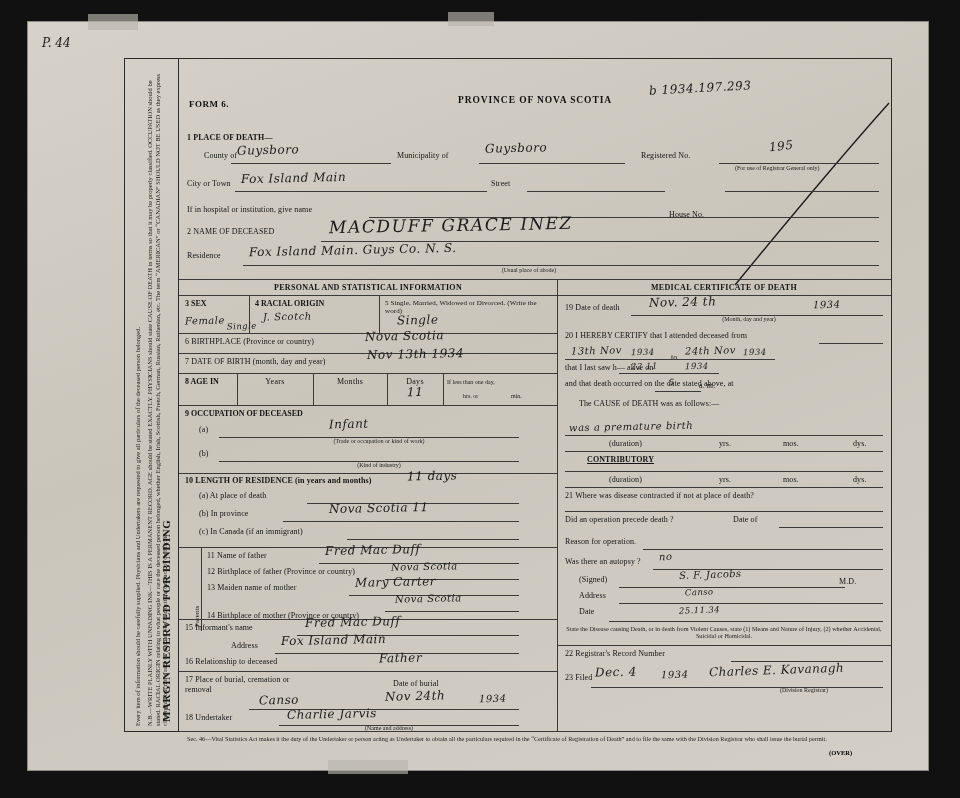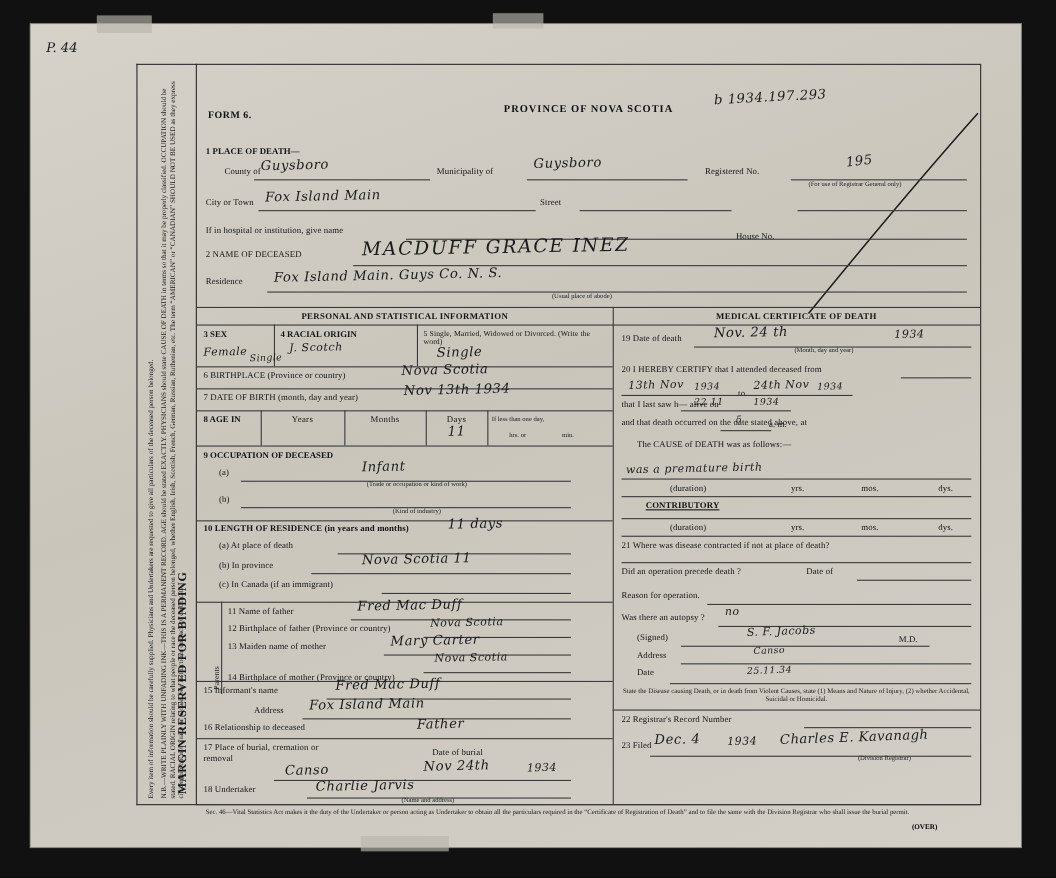--- a/index.html
+++ b/index.html
@@ -262,21 +262,21 @@
       <div class="lbl" style="left:386px;top:456px;">Did an operation precede death ?</div>
       <div class="lbl" style="left:554px;top:456px;">Date of</div>
       <div class="rule" style="left:600px;top:468px;width:104px;"></div>
       <div class="lbl" style="left:386px;top:478px;">Reason for operation.</div>
       <div class="rule" style="left:464px;top:490px;width:240px;"></div>
       <div class="lbl" style="left:386px;top:498px;">Was there an autopsy ?</div>
       <div class="hw hws" style="left:480px;top:492px;">no</div>
       <div class="rule" style="left:474px;top:510px;width:230px;"></div>
       <div class="lbl" style="left:400px;top:516px;">(Signed)</div>
       <div class="hw2 hws" style="left:500px;top:510px;">S. F. Jacobs</div>
-      <div class="lbl" style="left:638px;top:518px;">M.D.</div>
+      <div class="lbl" style="left:660px;top:518px;">M.D.</div>
       <div class="rule" style="left:440px;top:528px;width:226px;"></div>
       <div class="lbl" style="left:400px;top:532px;">Address</div>
       <div class="hw2 hwxs" style="left:506px;top:528px;">Canso</div>
       <div class="rule" style="left:440px;top:544px;width:264px;"></div>
       <div class="lbl" style="left:400px;top:548px;">Date</div>
       <div class="hw2 hwxs" style="left:500px;top:546px;">25.11.34</div>
       <div class="rule" style="left:430px;top:562px;width:274px;"></div>
 
       <div class="footnote" style="left:386px;top:566px;width:318px;text-align:center;">State the Disease causing Death, or in death from Violent Causes, state (1) Means and Nature of Injury, (2) whether Accidental, Suicidal or Homicidal.</div>
       <div class="rule" style="left:378px;top:586px;width:334px;"></div>

